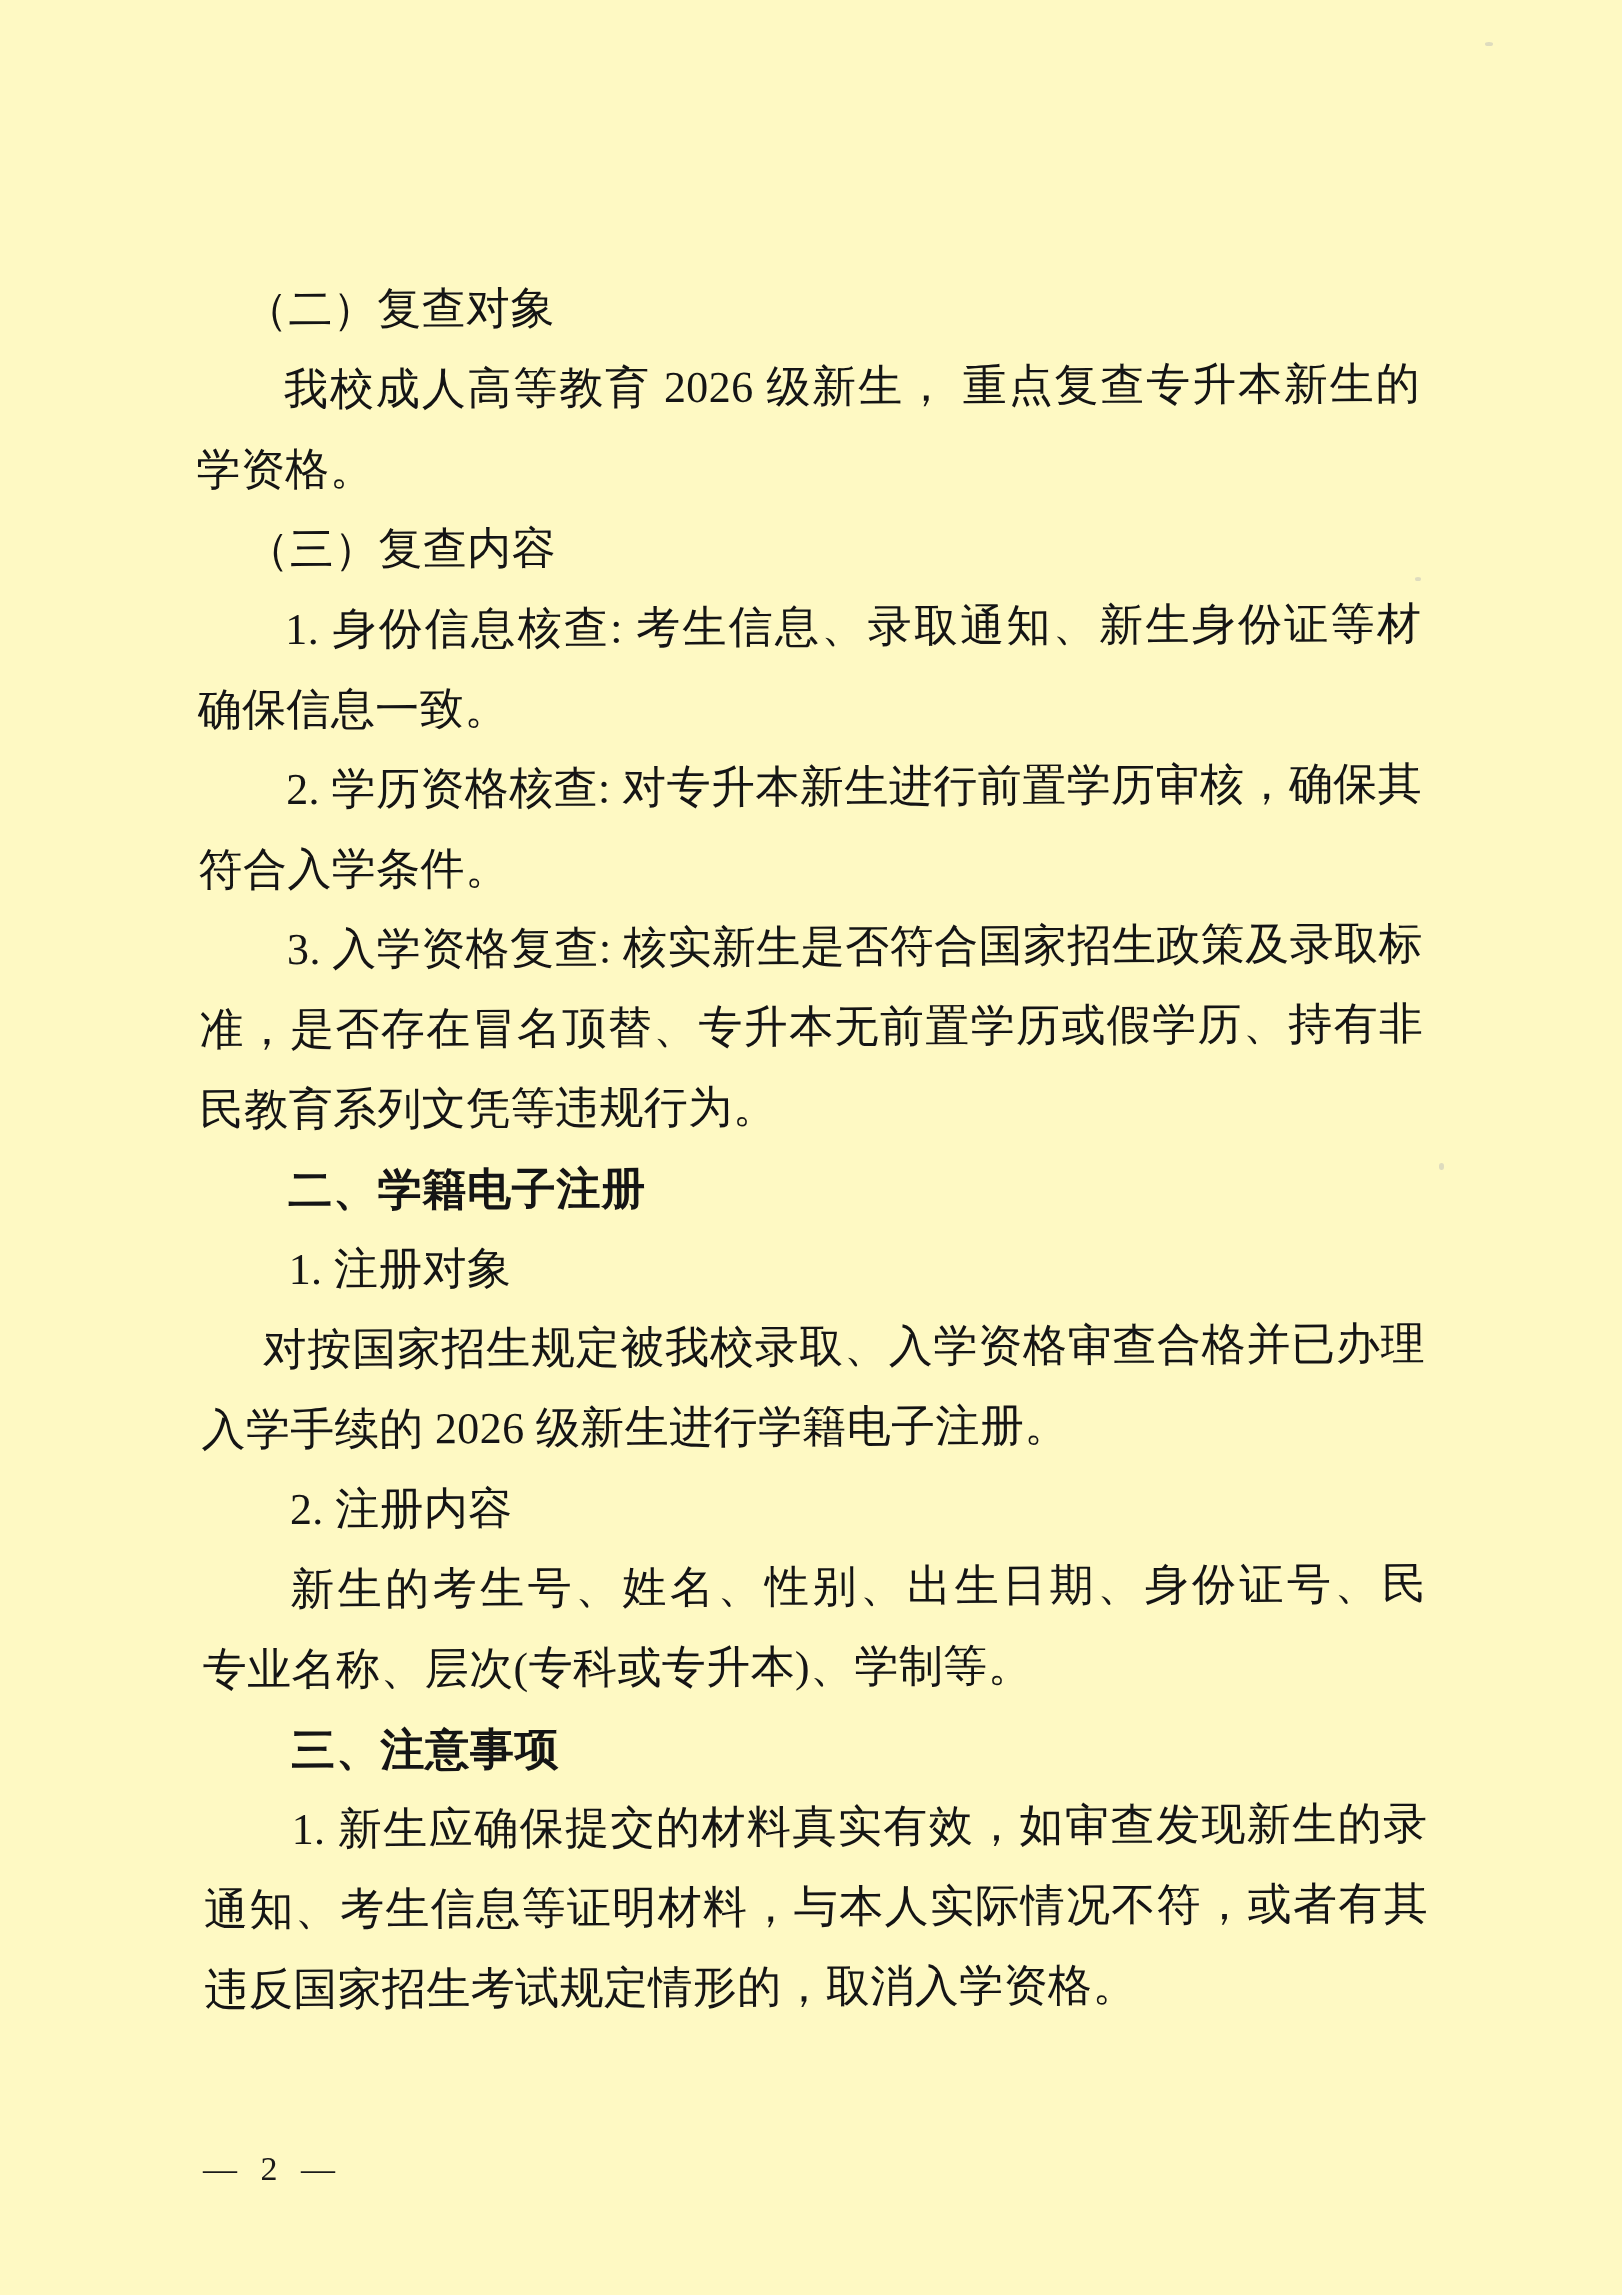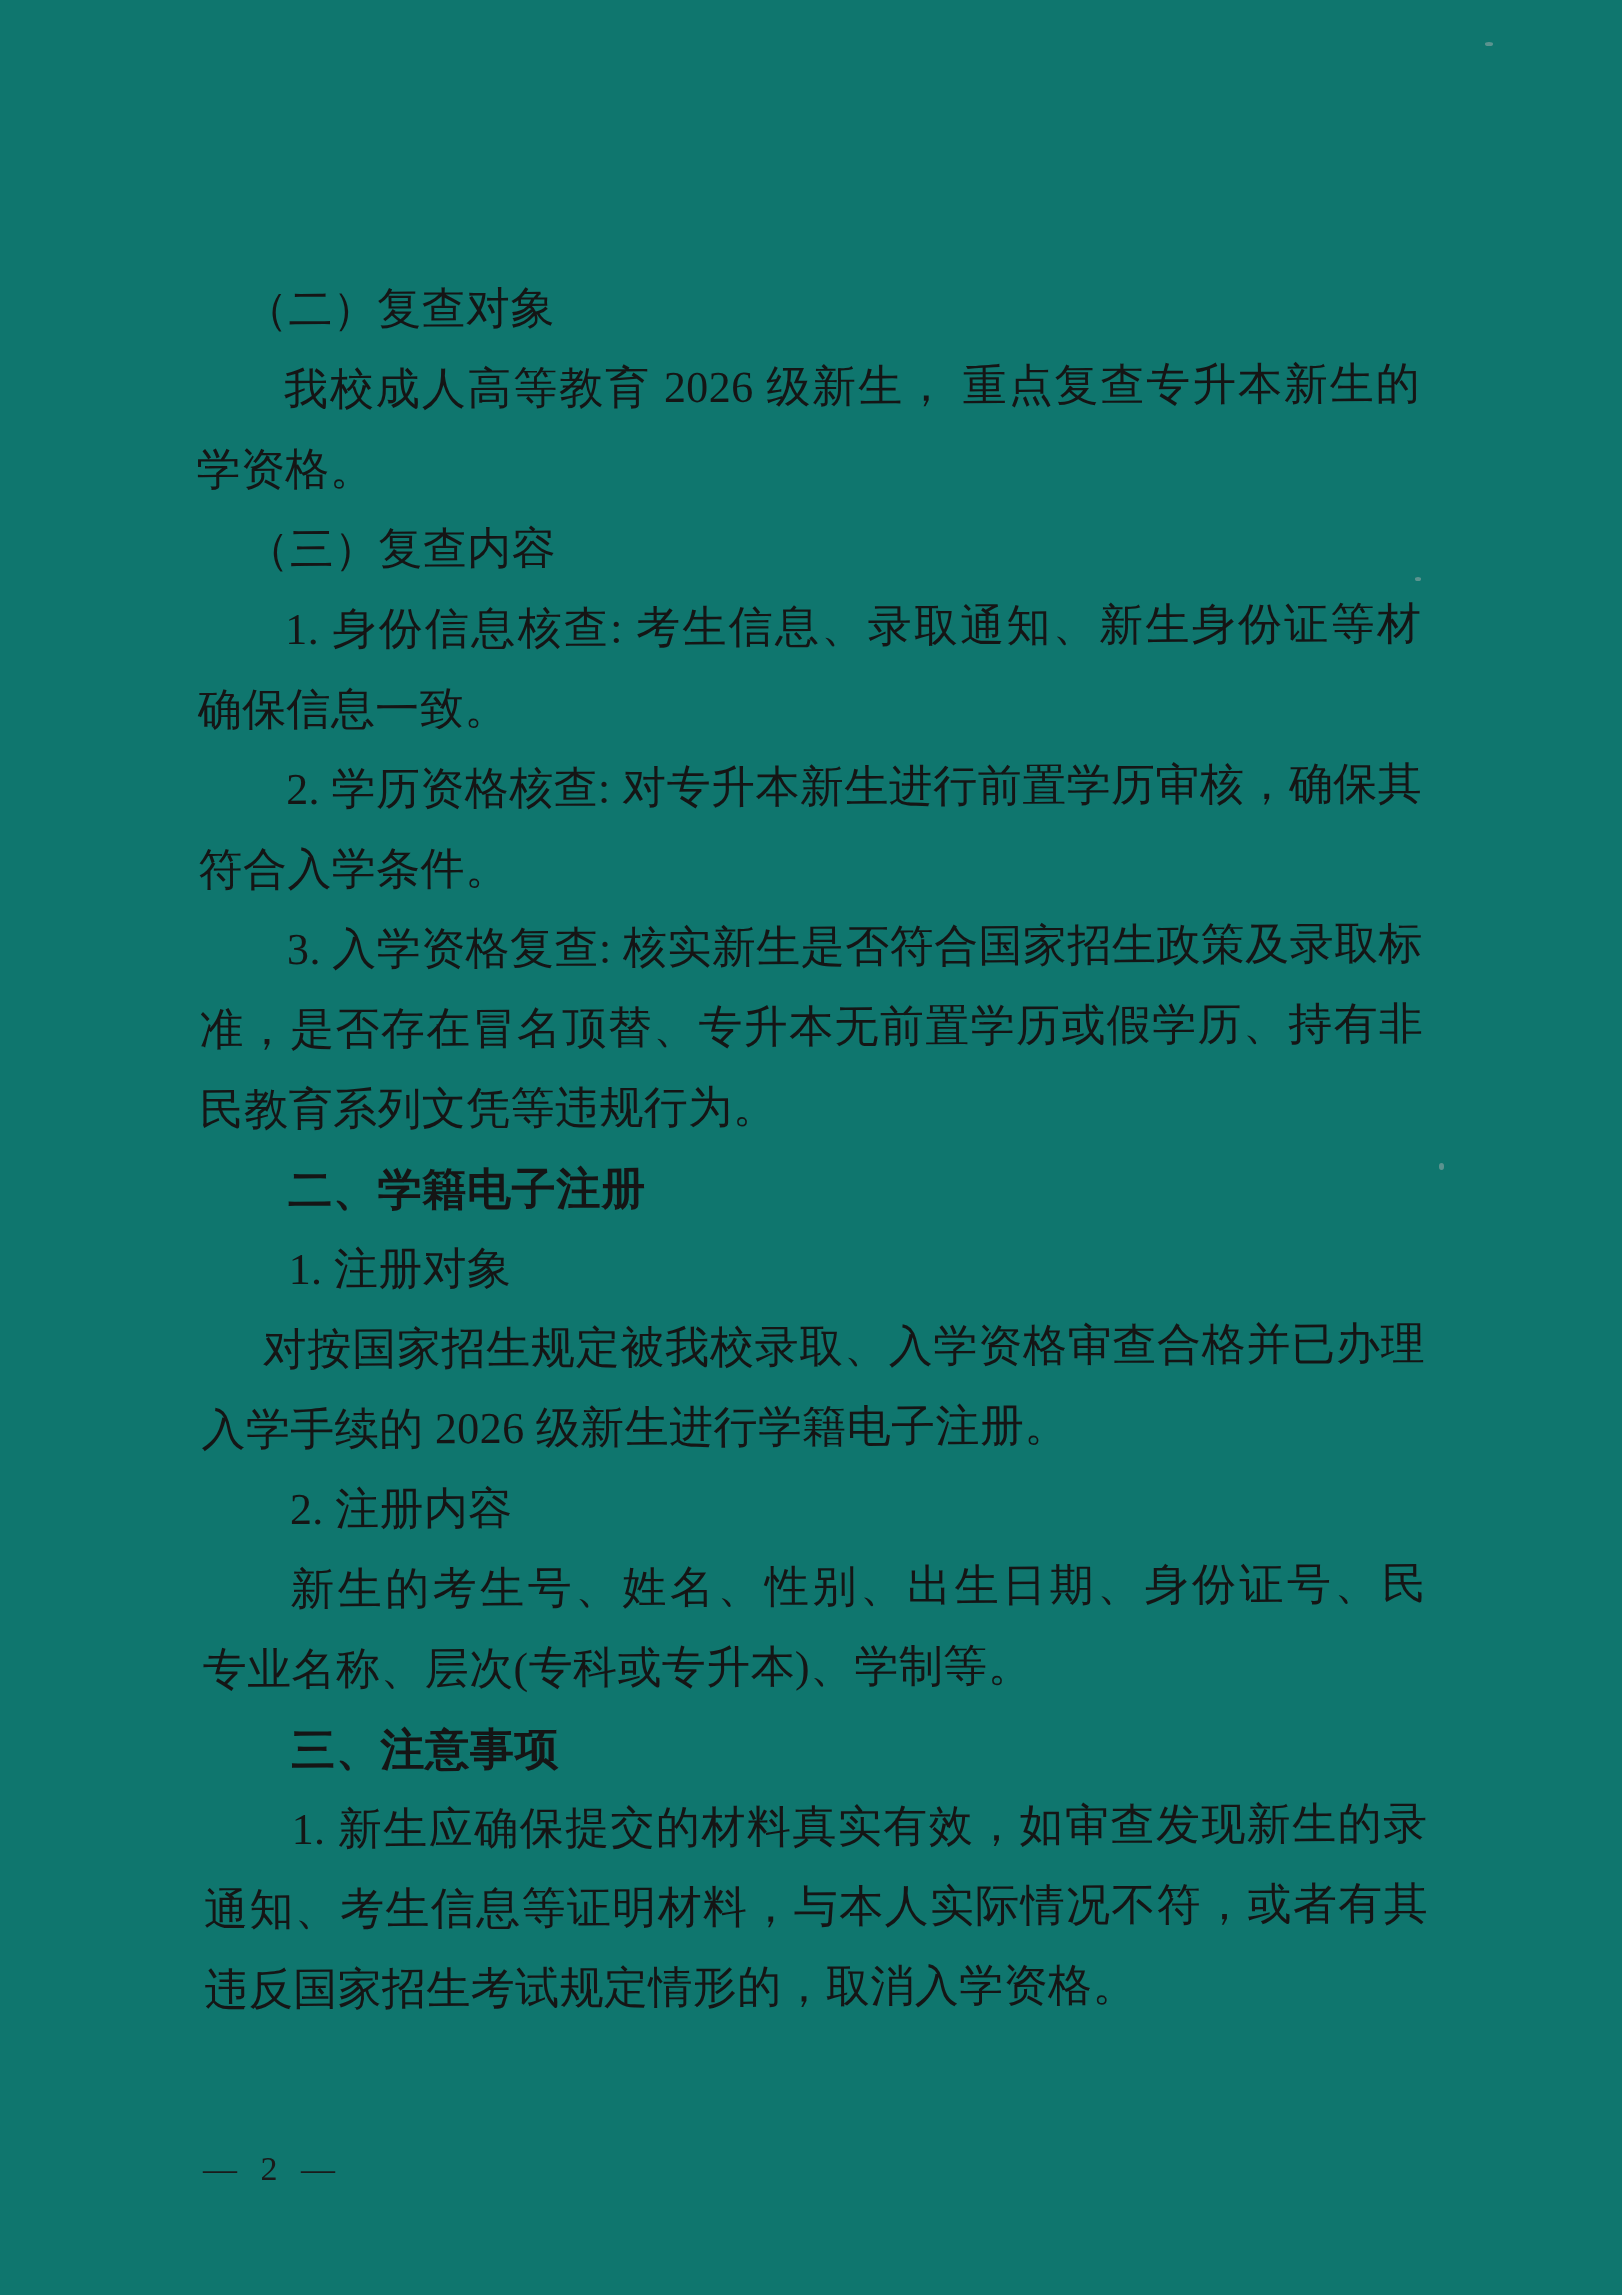--- a/index.html
+++ b/index.html
@@ -1,20 +1,20 @@
 <!DOCTYPE html>
 <html style="font-size:12px"><head>
 <meta charset="utf-8">
 <style>
   html,body{margin:0;padding:0;background:#e8e8e8;}
   .page{
     position:relative;
     width:1623px;
     height:2295px;
-    background:#0f766e;
+    background:#fef9c3;
     overflow:hidden;
     font-family:"Liberation Serif","DejaVu Serif",serif;
   }
   .content{
     position:absolute;
     left:200px;
     top:268px;
     width:1224px;
     color:#151515;
     transform:rotate(-0.3deg);

